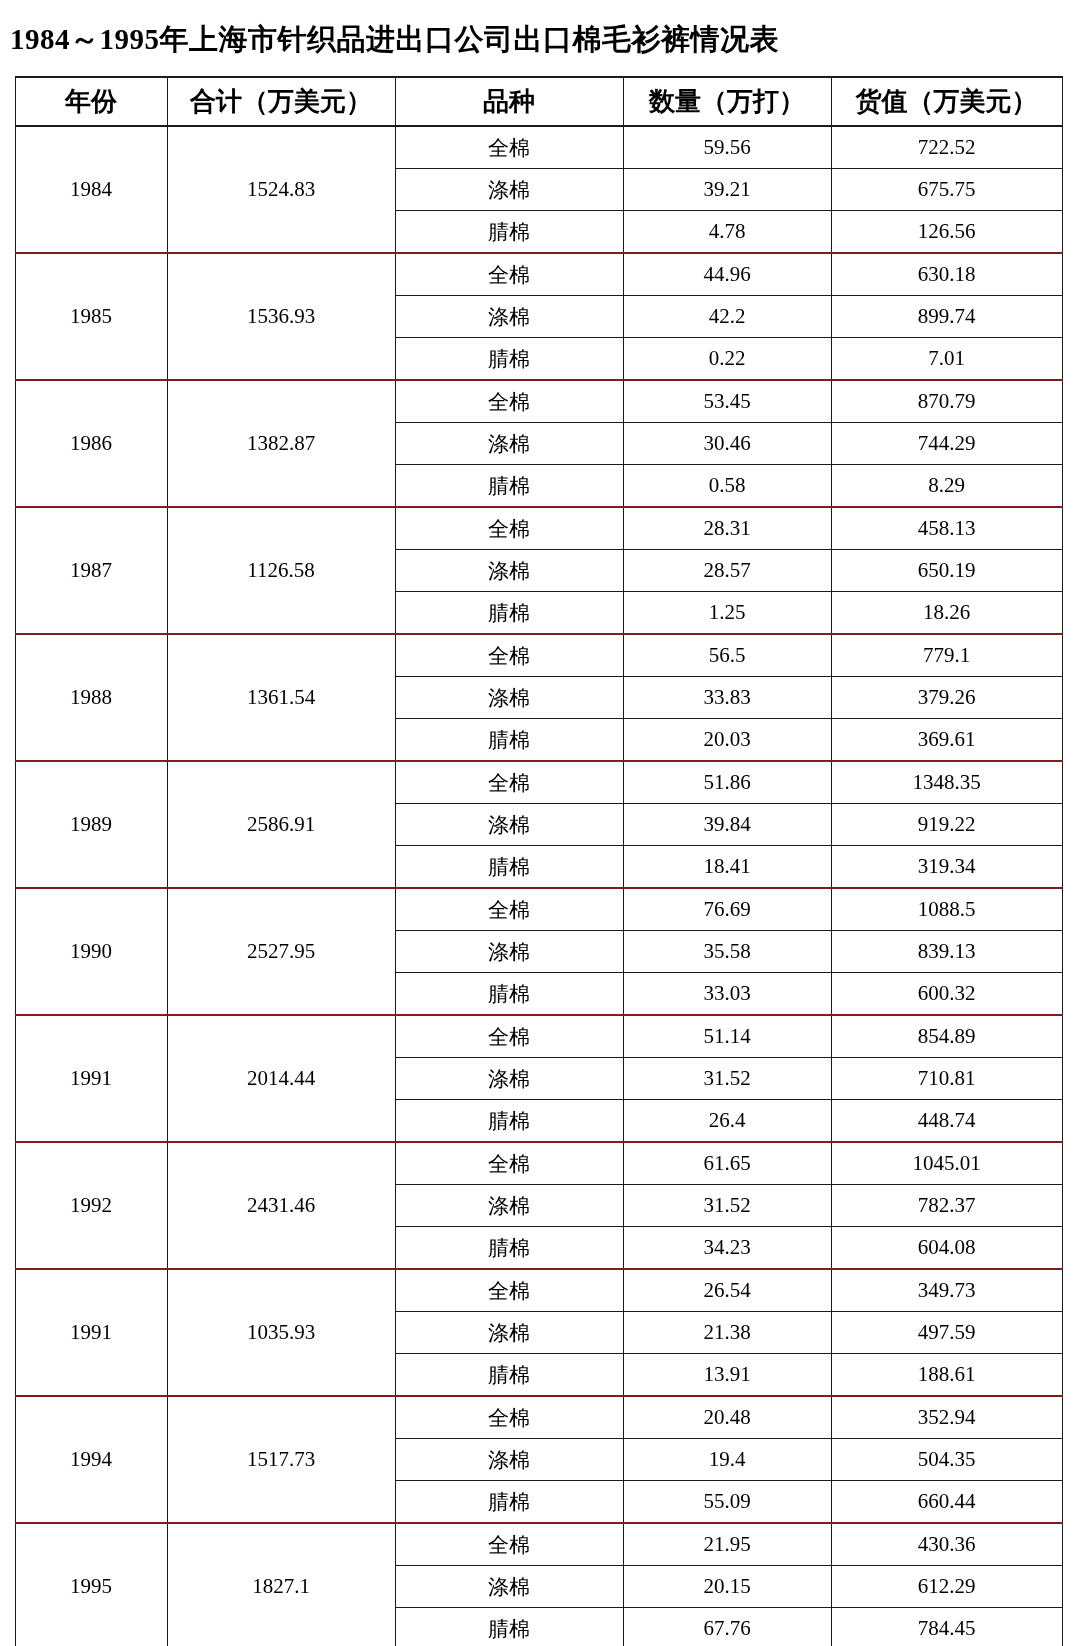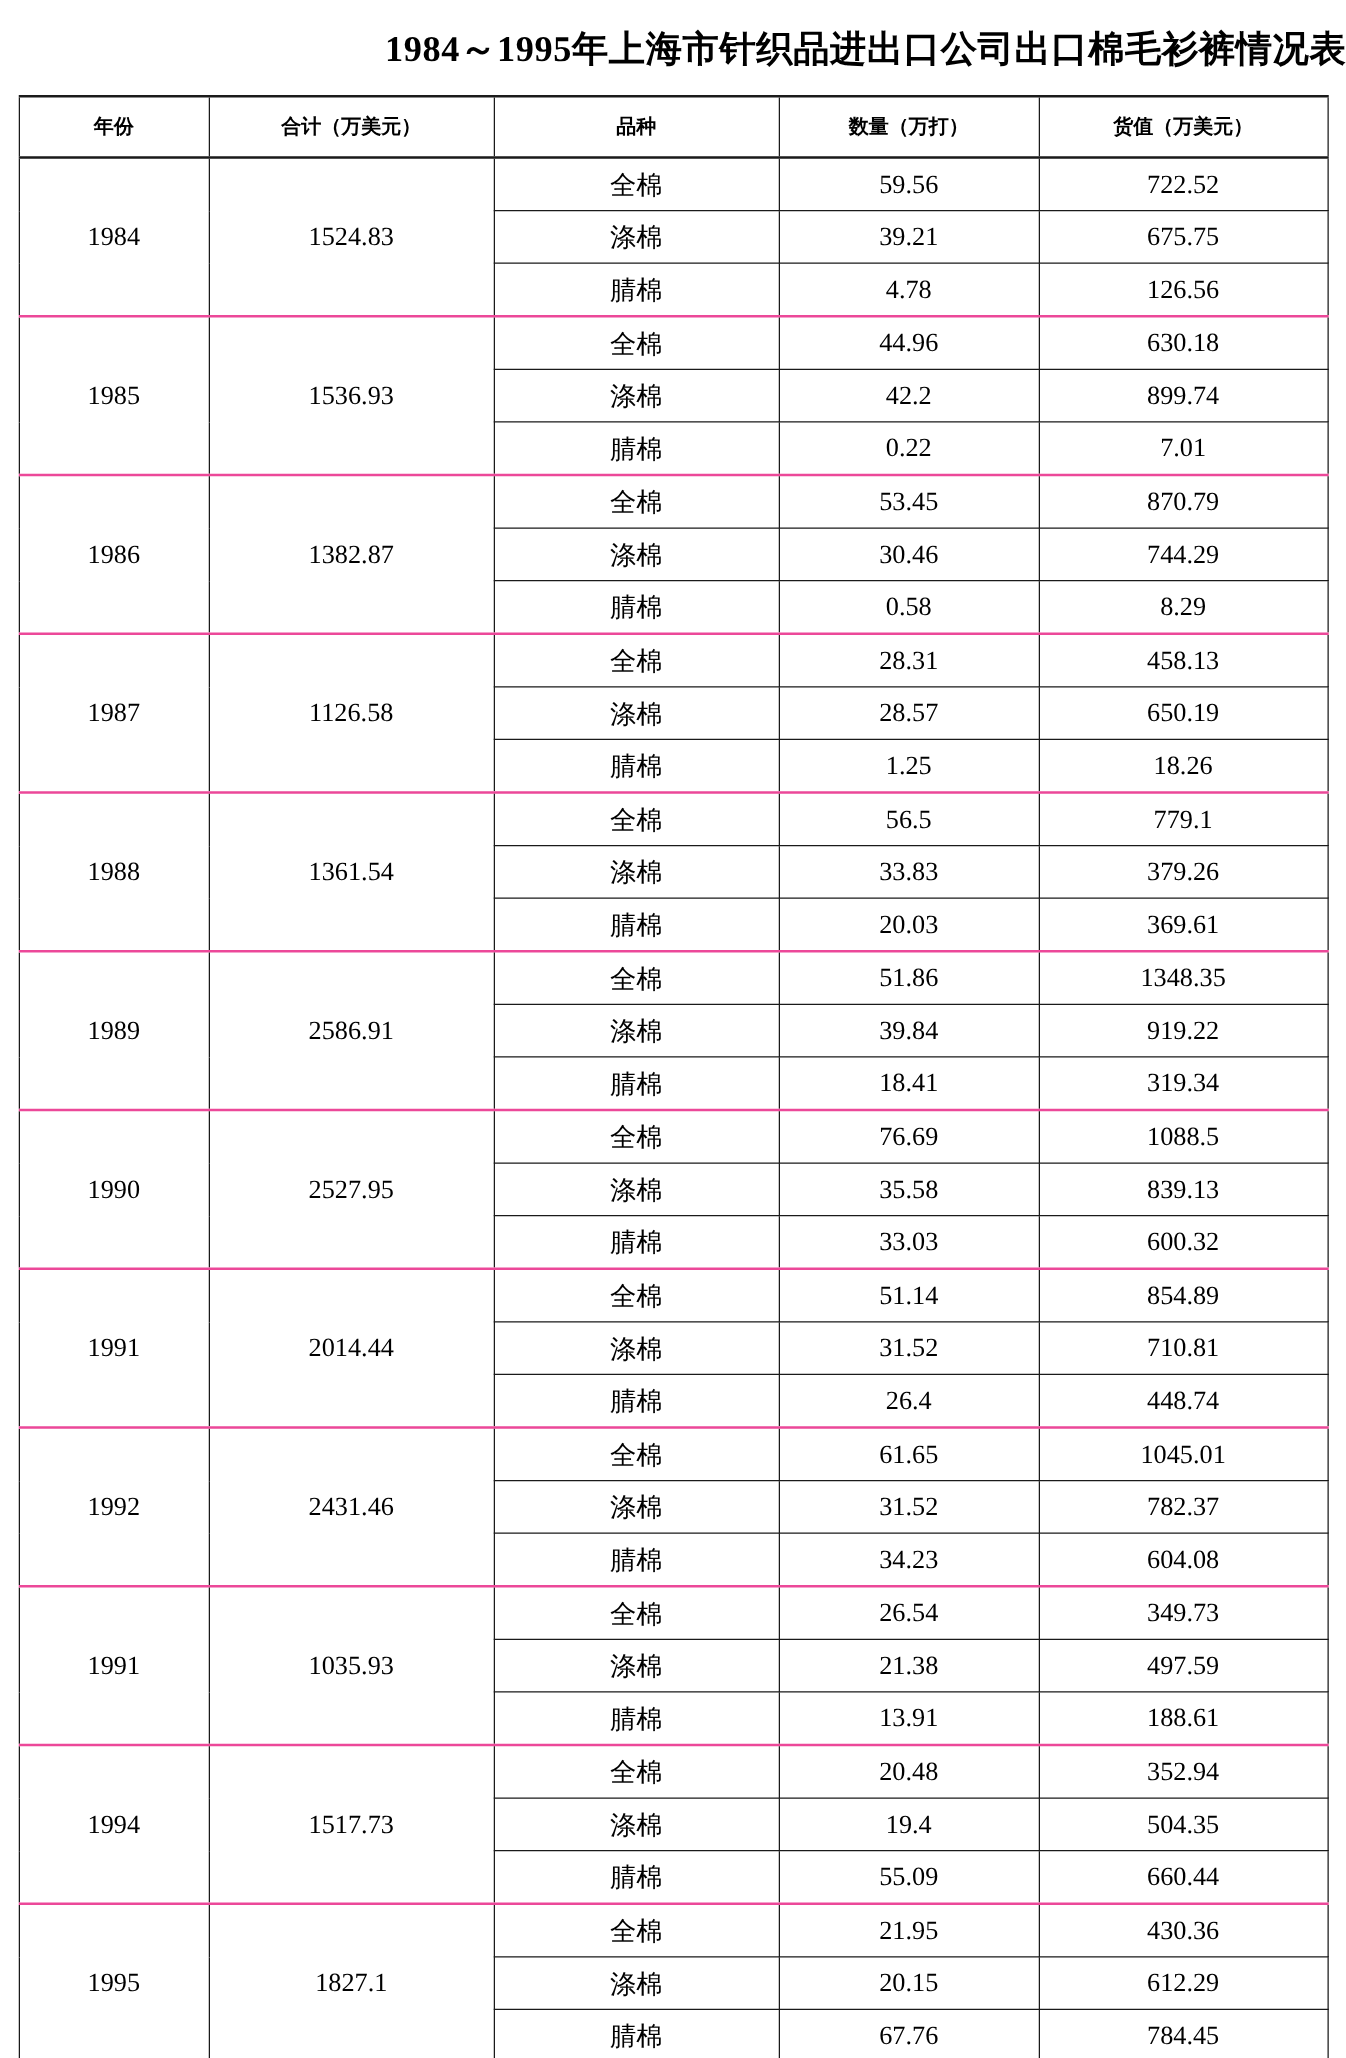--- a/index.html
+++ b/index.html
@@ -11,21 +11,21 @@
     width: 1077px;
     font-family: "Liberation Serif", "DejaVu Serif", serif;
     color: #000000;
   }
   .page {
     width: 1077px;
     box-sizing: border-box;
     padding: 0;
   }
   .doc-title {
-    text-align: right;
+    text-align: left;
     font-size: 29px;
     font-weight: bold;
     letter-spacing: 0.5px;
     padding: 20px 0 16px 10px;
     margin: 0;
     font-family: "Liberation Serif", "DejaVu Serif", serif;
   }
   table.data-table {
     border-collapse: collapse;
     width: 1047px;
@@ -37,37 +37,37 @@
     border: 1px solid #1a1a1a;
     text-align: center;
     vertical-align: middle;
     font-size: 21px;
     padding: 0;
     height: 41px;
     font-family: "Liberation Serif", "DejaVu Serif", serif;
   }
   table.data-table thead th {
     font-weight: bold;
-    font-size: 16px;
+    font-size: 26px;
     height: 47px;
     border-top: 2px solid #1a1a1a;
     border-bottom: 2px solid #1a1a1a;
   }
   table.data-table tbody td {
     font-weight: normal;
   }
   td.year-cell, td.total-cell {
     font-size: 21px;
   }
   td.kind-cell {
     font-size: 21px;
   }
   
   tr.group-start > td {
-    border-top: 2px solid #ec4899;
+    border-top: 2px solid #7f1d1d;
   }
   tbody tr:last-child > td {
     border-bottom: 2px solid #1a1a1a;
   }
   col.c-year { width: 152px; }
   col.c-total { width: 228px; }
   col.c-kind { width: 228px; }
   col.c-qty { width: 208px; }
   col.c-value { width: 231px; }
 </style>

